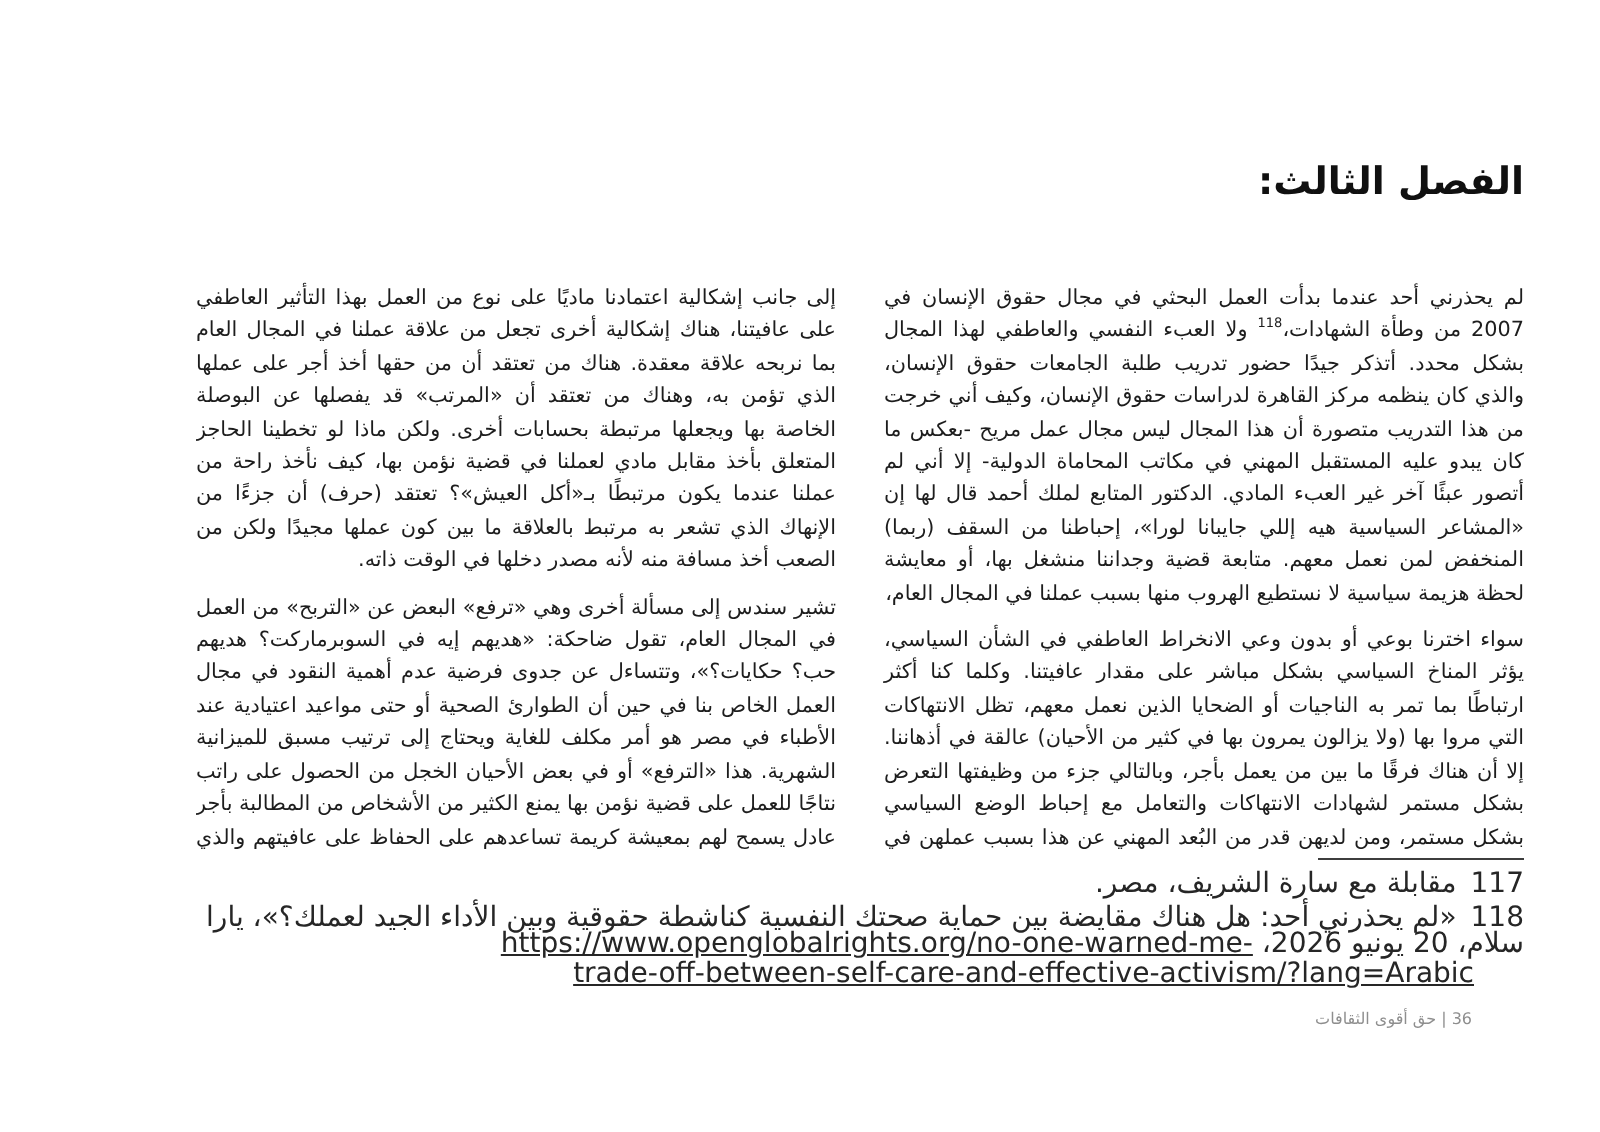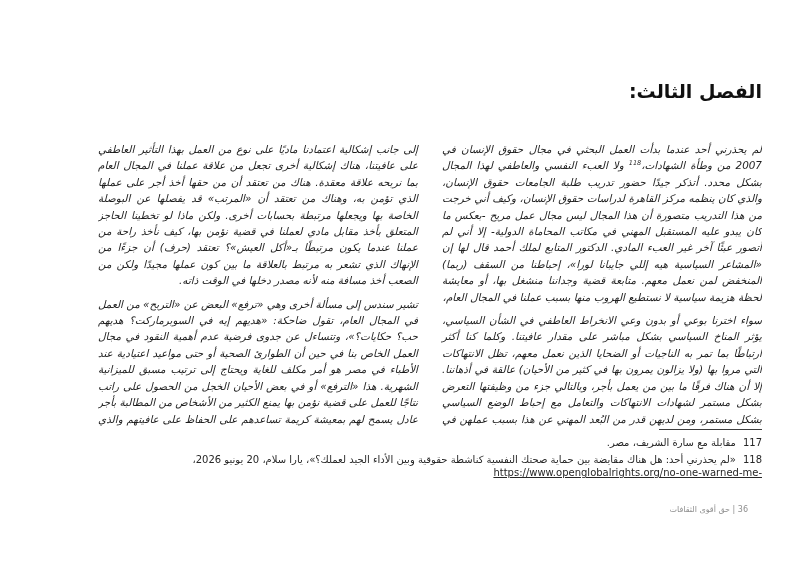--- a/index.html
+++ b/index.html
@@ -23,37 +23,37 @@
     position:absolute;top:141px;right:38px;left:38px;height:287px;
     display:flex;gap:24px;overflow:hidden;
   }
   .col{
     flex:1 1 0;
     text-align:justify;
     font-size:10.4px;
     line-height:16.4px;
     color:#1d1d1d;
   }
-  .col p{margin:0 0 7px 0;font-style:italic;}
+  .col p{margin:0 0 7px 0;}
   .col sup{font-size:6.5px;line-height:0;}
   .footnotes{
     position:absolute;top:429px;right:38px;left:38px;
-    font-size:10px;line-height:13.6px;color:#262626;
+    font-size:14px;line-height:13.6px;color:#262626;
   }
   .fn-rule{
     border:0;border-top:1px solid #3d3d3d;
     width:103px;height:0;margin:0 0 6px 0;
   }
   .fn{margin:0 0 3px 0;}
   .fn-num{display:inline-block;margin-left:7px;}
   .fn-link{text-decoration:underline;color:#262626;}
   .fn-cont{text-align:right;padding-right:25px;margin-top:1px;}
   .fn-cont .fn-link{unicode-bidi:embed;}
   .page-footer{
-    position:absolute;top:505px;right:52px;
+    position:absolute;top:505px;right:64px;
     font-size:8px;color:#8e8e8e;letter-spacing:0.2px;
   }
 </style>
 </head>
 <body>
 
 <div class="page">
 
   <div class="chapter-head">
     <div class="t1">الفصل الثالث:</div>
@@ -71,20 +71,23 @@
     </div>
   </div>
 
   <div class="footnotes">
     <div class="fn-rule"></div>
     <div class="fn">
       <span class="fn-num">117</span><span>مقابلة مع سارة الشريف، مصر.</span>
     </div>
     <div class="fn">
       <span class="fn-num">118</span><span>«لم يحذرني أحد: هل هناك مقايضة بين حماية صحتك النفسية كناشطة حقوقية وبين الأداء الجيد لعملك؟»، يارا سلام، 20 يونيو 2026، </span><span class="fn-link" dir="ltr">https://www.openglobalrights.org/no-one-warned-me-</span>
+      <div class="fn-cont">
+        <span class="fn-link" dir="ltr">trade-off-between-self-care-and-effective-activism/?lang=Arabic</span>
+      </div>
     </div>
   </div>
 
   <div class="page-footer">
     <span>36 | حق أقوى الثقافات</span>
   </div>
 
 </div>
 
 </body></html>

